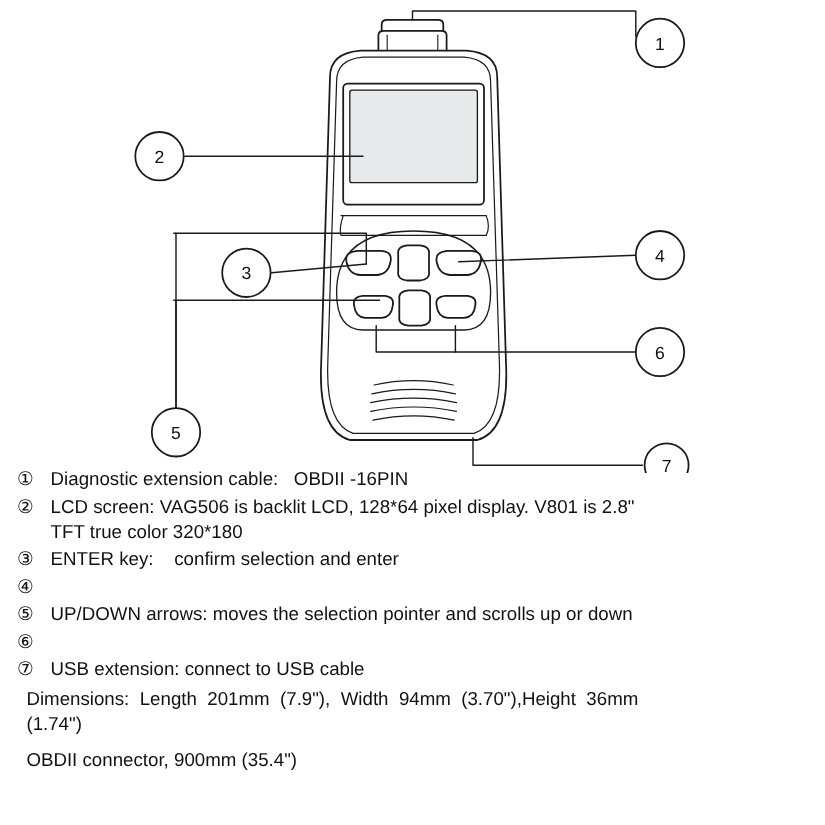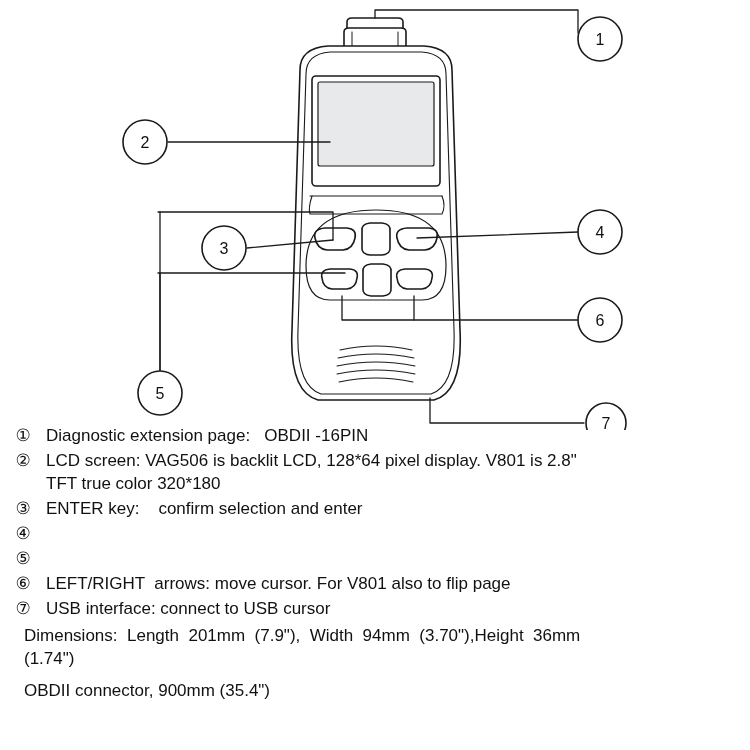--- a/index.html
+++ b/index.html
@@ -193,42 +193,42 @@
         <circle cx="606" cy="423" r="20" fill="#ffffff" stroke="#1a1a1a" stroke-width="1.6"></circle>
         <text class="callout-text" x="606" y="429" text-anchor="middle">7</text>
       </g>
     </g>
   </svg>
 </div>
 
 <div id="legend">
   <div class="legend-row">
     <div class="legend-num">①</div>
-    <div class="legend-text">Diagnostic extension page:   OBDII -16PIN</div>
+    <div class="legend-text">Diagnostic extension cable:   OBDII -16PIN</div>
   </div>
   <div class="legend-row">
     <div class="legend-num">②</div>
     <div class="legend-text">LCD screen: VAG506 is backlit LCD, 128*64 pixel display. V801 is 2.8"
 TFT true color 320*180</div>
   </div>
   <div class="legend-row">
     <div class="legend-num">③</div>
     <div class="legend-text">ENTER key:    confirm selection and enter</div>
   </div>
   <div class="legend-row">
     <div class="legend-num">④</div>
   </div>
   <div class="legend-row">
     <div class="legend-num">⑤</div>
+    <div class="legend-text">UP/DOWN arrows: moves the selection pointer and scrolls up or down</div>
   </div>
   <div class="legend-row">
     <div class="legend-num">⑥</div>
-    <div class="legend-text">LEFT/RIGHT  arrows: move cursor. For V801 also to flip page</div>
   </div>
   <div class="legend-row">
     <div class="legend-num">⑦</div>
-    <div class="legend-text">USB interface: connect to USB cursor</div>
+    <div class="legend-text">USB extension: connect to USB cable</div>
   </div>
 
   <div class="legend-footer">Dimensions:  Length  201mm  (7.9"),  Width  94mm  (3.70"),Height  36mm
 (1.74")</div>
   <div class="legend-footer second">OBDII connector, 900mm (35.4")</div>
 </div>
 
 </body></html>

